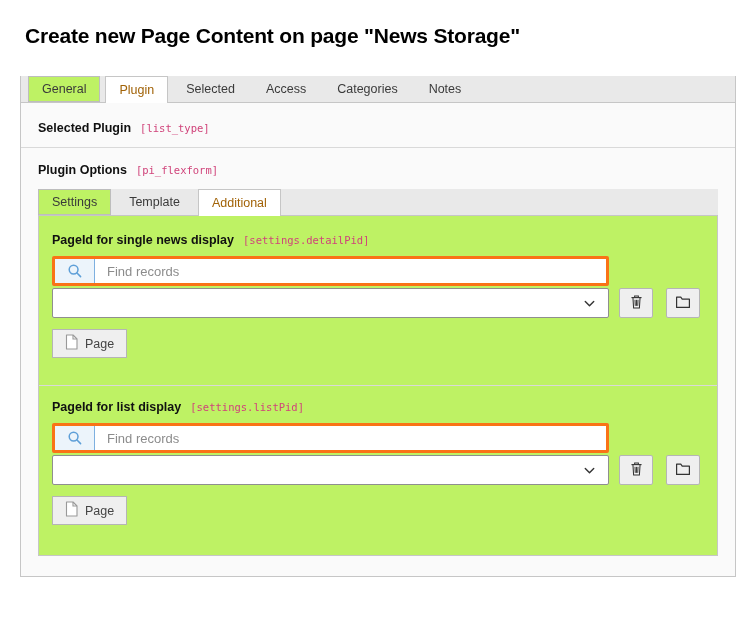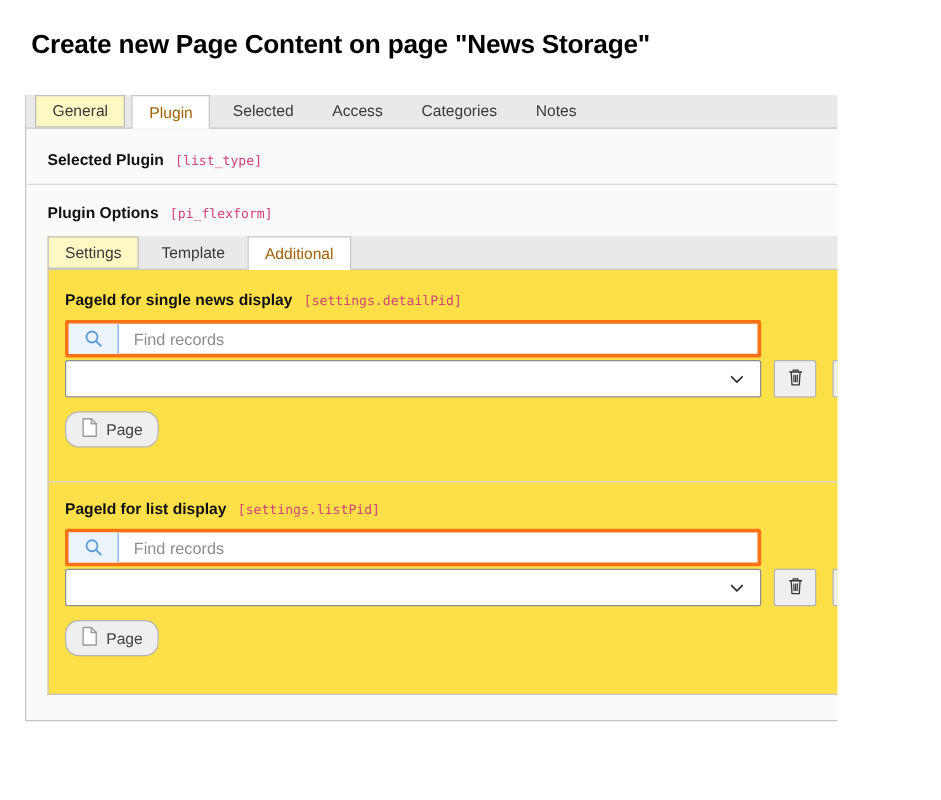--- a/index.html
+++ b/index.html
@@ -1,31 +1,31 @@
 <!DOCTYPE html>
 <html><head>
 <meta charset="utf-8">
 <style>
   * { margin:0; padding:0; box-sizing:border-box; }
   html,body { width:753px; height:640px; background:#fff;
     font-family:"Liberation Sans","DejaVu Sans",sans-serif; color:#1a1a1a; }
-  .page { position:relative; width:670px; height:640px; overflow:hidden; }
+  .page { position:relative; width:753px; height:640px; overflow:hidden; }
 
   .page-title { position:absolute; left:25px; top:24px; font-size:21px;
     font-weight:600; letter-spacing:-0.2px; color:#000; }
 
   .panel { position:absolute; left:20px; top:76px; width:716px; height:501px;
     background:#fafafa; border:1px solid #c6c6c6; border-top:none; overflow:hidden; }
 
   
   .tabbar { display:flex; align-items:stretch; background:#e9e9e9;
     border-bottom:1px solid #c6c6c6; height:27px; padding-left:7px; position:relative; }
   .tab { font-size:12.5px; color:#3a3a3a; padding:0 13px; line-height:26px;
     margin-right:5px; white-space:nowrap; }
-  .tab.boxed { background:#fef9c3; border:1px solid #bdbdbd; line-height:24px; }
+  .tab.boxed { background:#bef264; border:1px solid #bdbdbd; line-height:24px; }
   .tab.active { background:#fff; border:1px solid #c6c6c6; border-bottom:none;
     margin-bottom:-1px; color:#a16207; position:relative; z-index:2; line-height:26px; }
 
   .panel-body { position:relative; }
   .section { padding:18px 17px 0 17px; }
   .label-row { display:flex; align-items:baseline; margin-bottom:12px; }
   .field-label { font-size:12.5px; font-weight:bold; color:#111; }
   .code-tag { font-family:"DejaVu Sans Mono","Liberation Mono",monospace;
     font-size:10.5px; color:#d0437a; margin-left:9px; }
 
@@ -35,21 +35,21 @@
   .combo-addon { width:42px; background:#e9f1fa; border:1px solid #94bbe4;
     margin:-1px; display:flex; align-items:center; justify-content:center;
     border-radius:2px 0 0 2px; position:relative; z-index:1; }
   .combo-value { flex:1; display:flex; align-items:center; padding:0 13px;
     font-size:13px; color:#333; }
   .combo-caret { width:34px; display:flex; align-items:center; justify-content:center; }
 
   .hdivider { border-top:1px solid #d9d9d9; }
 
   .subsection { padding:15px 17px 0 17px; }
-  .inner-panel { background:#fde047; border:1px solid #c6c6c6; border-top:none;
+  .inner-panel { background:#bef264; border:1px solid #c6c6c6; border-top:none;
     min-height:340px; }
   .field-group { padding:17px 13px 0 13px; }
   .field-group .label-row { margin-bottom:9px; }
 
   .search-group { display:flex; width:557px; height:30px; background:#fff;
     border:3px solid #f97316; border-radius:2px; margin-bottom:2px; }
   .search-addon { width:40px; background:#ecf4fb; border-right:1px solid #7eb0e0;
     display:flex; align-items:center; justify-content:center; }
   .search-input { flex:1; border:none; outline:none; background:transparent;
     padding:0 12px; font-size:13px; color:#333;
@@ -60,21 +60,21 @@
   .form-select { width:557px; height:30px; background:#fff; border:1px solid #8f8f8f;
     border-radius:2px; display:flex; align-items:center; justify-content:flex-end; }
   .form-select .combo-caret { width:38px; }
 
   .icon-btn { width:34px; height:30px; background:#efefef; border:1px solid #b5b5b5;
     border-radius:2px; display:flex; align-items:center; justify-content:center;
     margin-left:10px; cursor:pointer; }
   .icon-btn + .icon-btn { margin-left:13px; }
 
   .page-btn { margin-top:11px; margin-bottom:27px; height:29px; padding:0 12px;
-    background:#efefef; border:1px solid #b5b5b5; border-radius:11px;
+    background:#efefef; border:1px solid #b5b5b5; border-radius:0;
     display:inline-flex; align-items:center; gap:7px; font-size:12.5px; color:#444;
     cursor:pointer; }
 
   .inner-divider { border-top:1px solid #d9d9d9; }
 </style>
 </head>
 <body>
 
 <div class="page">
 

